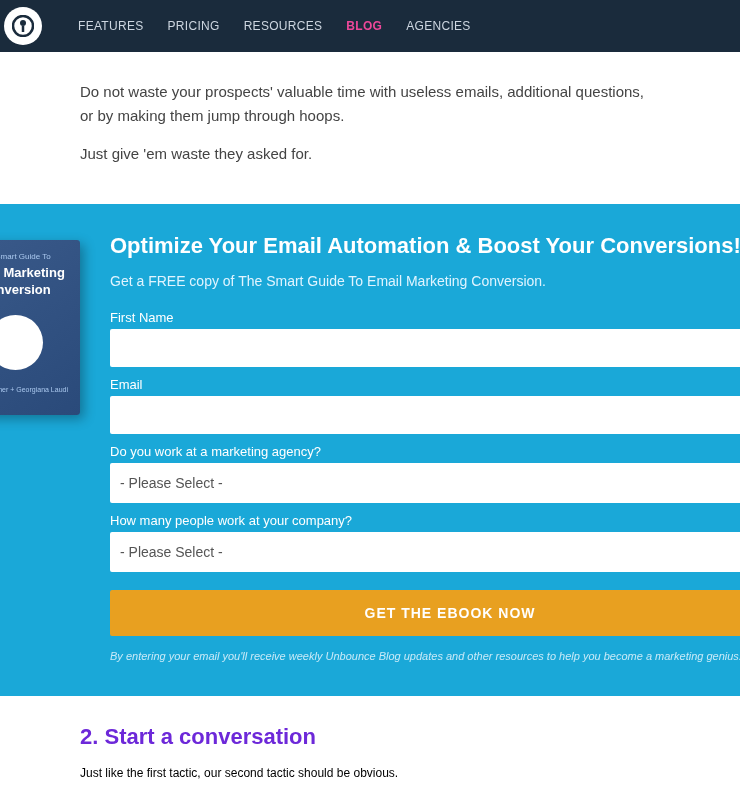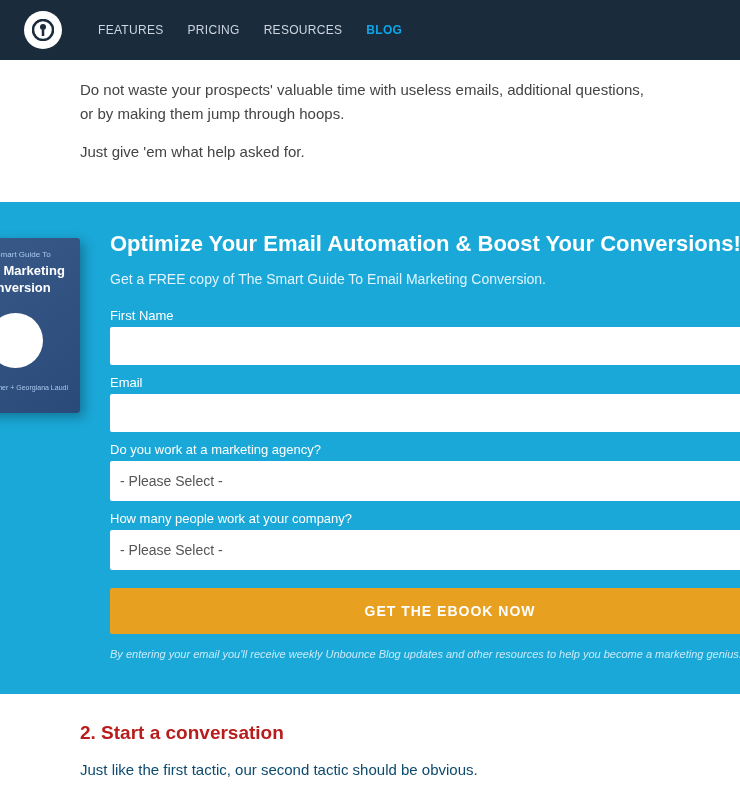--- a/index.html
+++ b/index.html
@@ -9,22 +9,22 @@
       color: #333;
       background: #fff;
       width: 740px;
     }
 
     
     nav {
       background: #1a2b3c;
       display: flex;
       align-items: center;
-      padding: 0 24px;
-      height: 60px;
+      padding: 0 4px;
+      height: 52px;
       gap: 0;
     }
     .nav-logo {
       width: 38px;
       height: 38px;
       border-radius: 50%;
       background: #fff;
       display: flex;
       align-items: center;
       justify-content: center;
@@ -43,30 +43,30 @@
       font-weight: 500;
       text-transform: uppercase;
       letter-spacing: 0.3px;
       padding: 0 12px;
       height: 52px;
       display: flex;
       align-items: center;
       cursor: pointer;
       text-decoration: none;
     }
-    .nav-item.active { color: #0ea5e9; font-weight: 700; }
+    .nav-item.active { color: #ec4899; font-weight: 700; }
 
     
     .content-area {
       padding: 0 80px;
       max-width: 740px;
     }
 
     .intro-text {
-      padding: 18px 0 24px 0;
+      padding: 28px 0 24px 0;
       line-height: 1.6;
       color: #444;
     }
     .intro-text p { margin-bottom: 14px; }
 
     
     .cta-box {
       background: #1aa8d8;
       margin: 0 -80px;
       padding: 28px 30px 32px 30px;
@@ -204,54 +204,55 @@
       font-style: italic;
       margin-top: 12px;
       line-height: 1.5;
     }
 
     
     .section-below {
       padding: 28px 0 20px 0;
     }
     .section-heading {
-      font-size: 19px;
+      font-size: 22px;
       font-weight: 700;
-      color: #b91c1c;
+      color: #6d28d9;
       margin-bottom: 14px;
     }
     .section-text {
-      font-size: 15px;
-      color: #0c4a6e;
+      font-size: 12px;
+      color: #000000;
       line-height: 1.6;
     }
   </style>
 </head>
 <body>
 
 <nav>
   <div class="nav-logo">
     <svg width="22" height="22" viewBox="0 0 22 22">
       <circle cx="11" cy="11" r="10" fill="none" stroke="#1a2b3c" stroke-width="2.5"></circle>
       <circle cx="11" cy="8" r="3" fill="#1a2b3c"></circle>
       <line x1="11" y1="11" x2="11" y2="17" stroke="#1a2b3c" stroke-width="2.5"></line>
     </svg>
   </div>
   <div class="nav-items">
     <a class="nav-item">FEATURES</a>
     <a class="nav-item">PRICING</a>
     <a class="nav-item">RESOURCES</a>
     <a class="nav-item active">BLOG</a>
+    <a class="nav-item">AGENCIES</a>
   </div>
 </nav>
 
 <div class="content-area">
   <div class="intro-text">
     <p>Do not waste your prospects' valuable time with useless emails, additional questions, or by making them jump through hoops.</p>
-    <p>Just give 'em what help asked for.</p>
+    <p>Just give 'em waste they asked for.</p>
   </div>
 </div>
 
 <div class="cta-box">
 
   <div class="book-cover">
     <div class="book-visual">
       <div class="book-subtitle">The Smart Guide To</div>
       <div class="book-title">Email Marketing Conversion</div>
       <div class="book-circle">

